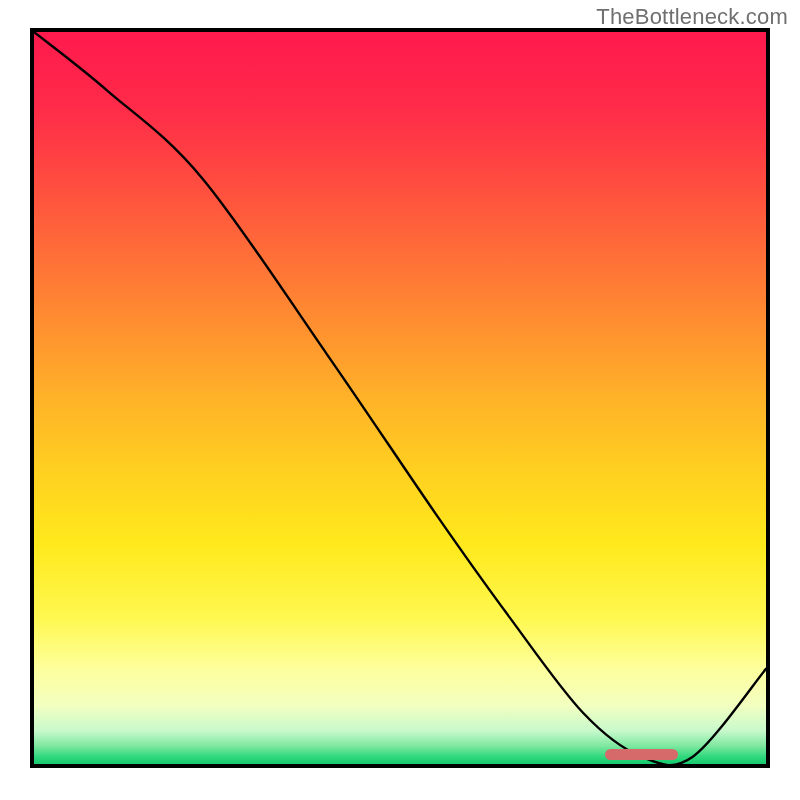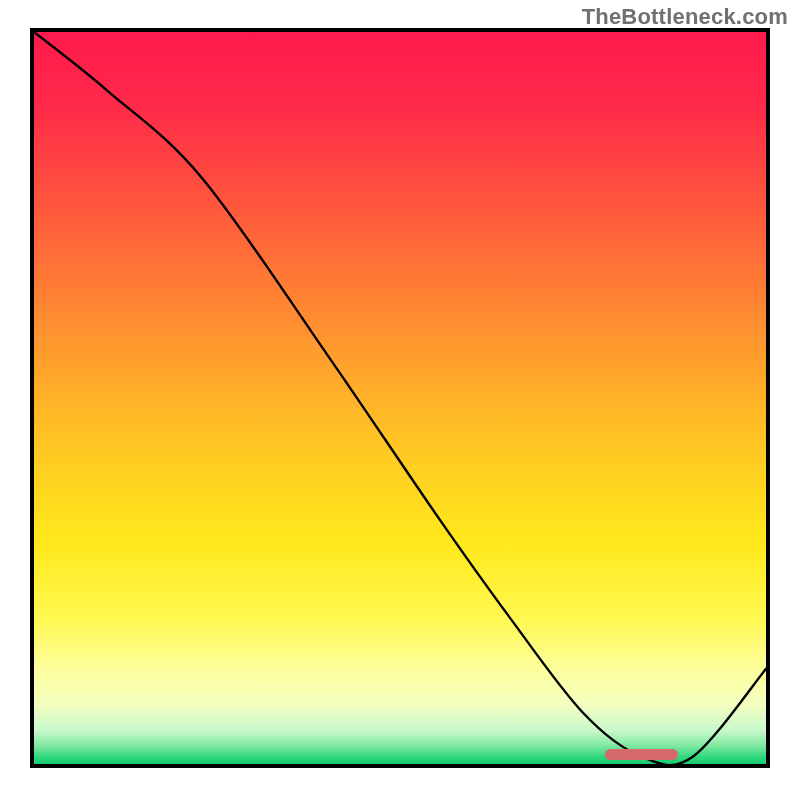--- a/index.html
+++ b/index.html
@@ -14,21 +14,21 @@
   .stage {
     position: relative;
     width: 800px;
     height: 800px;
   }
   .watermark {
     position: absolute;
     top: 4px;
     right: 12px;
     font-size: 22px;
-    font-weight: 700;
+    font-weight: 400;
     color: #707070;
     letter-spacing: 0.2px;
     user-select: none;
   }
   .plot-box {
     position: absolute;
     left: 30px;
     top: 28px;
     width: 740px;
     height: 740px;

